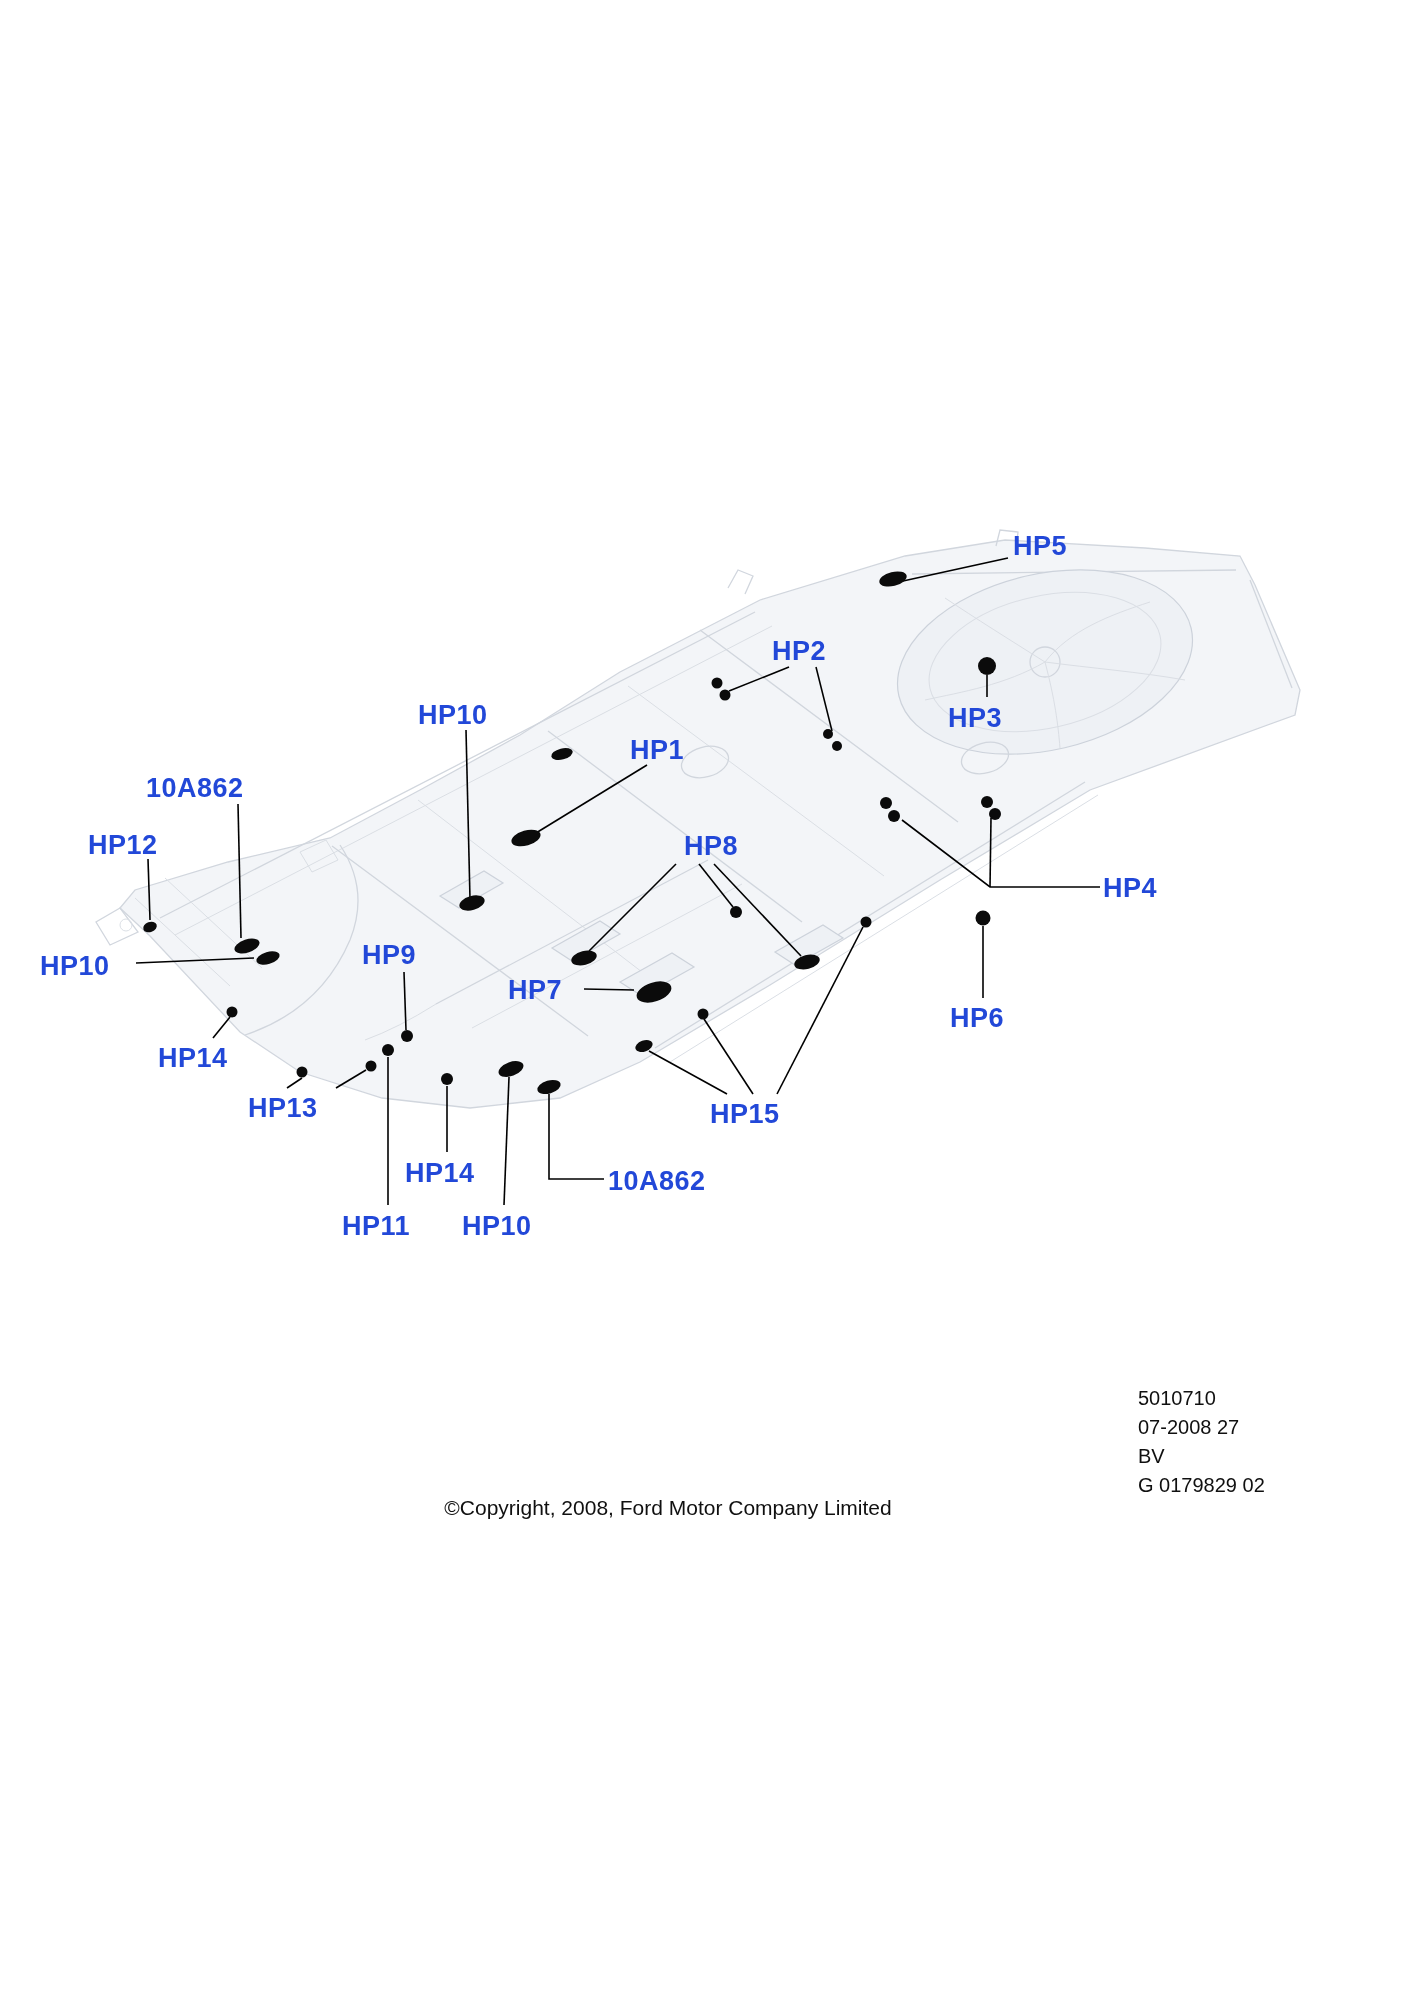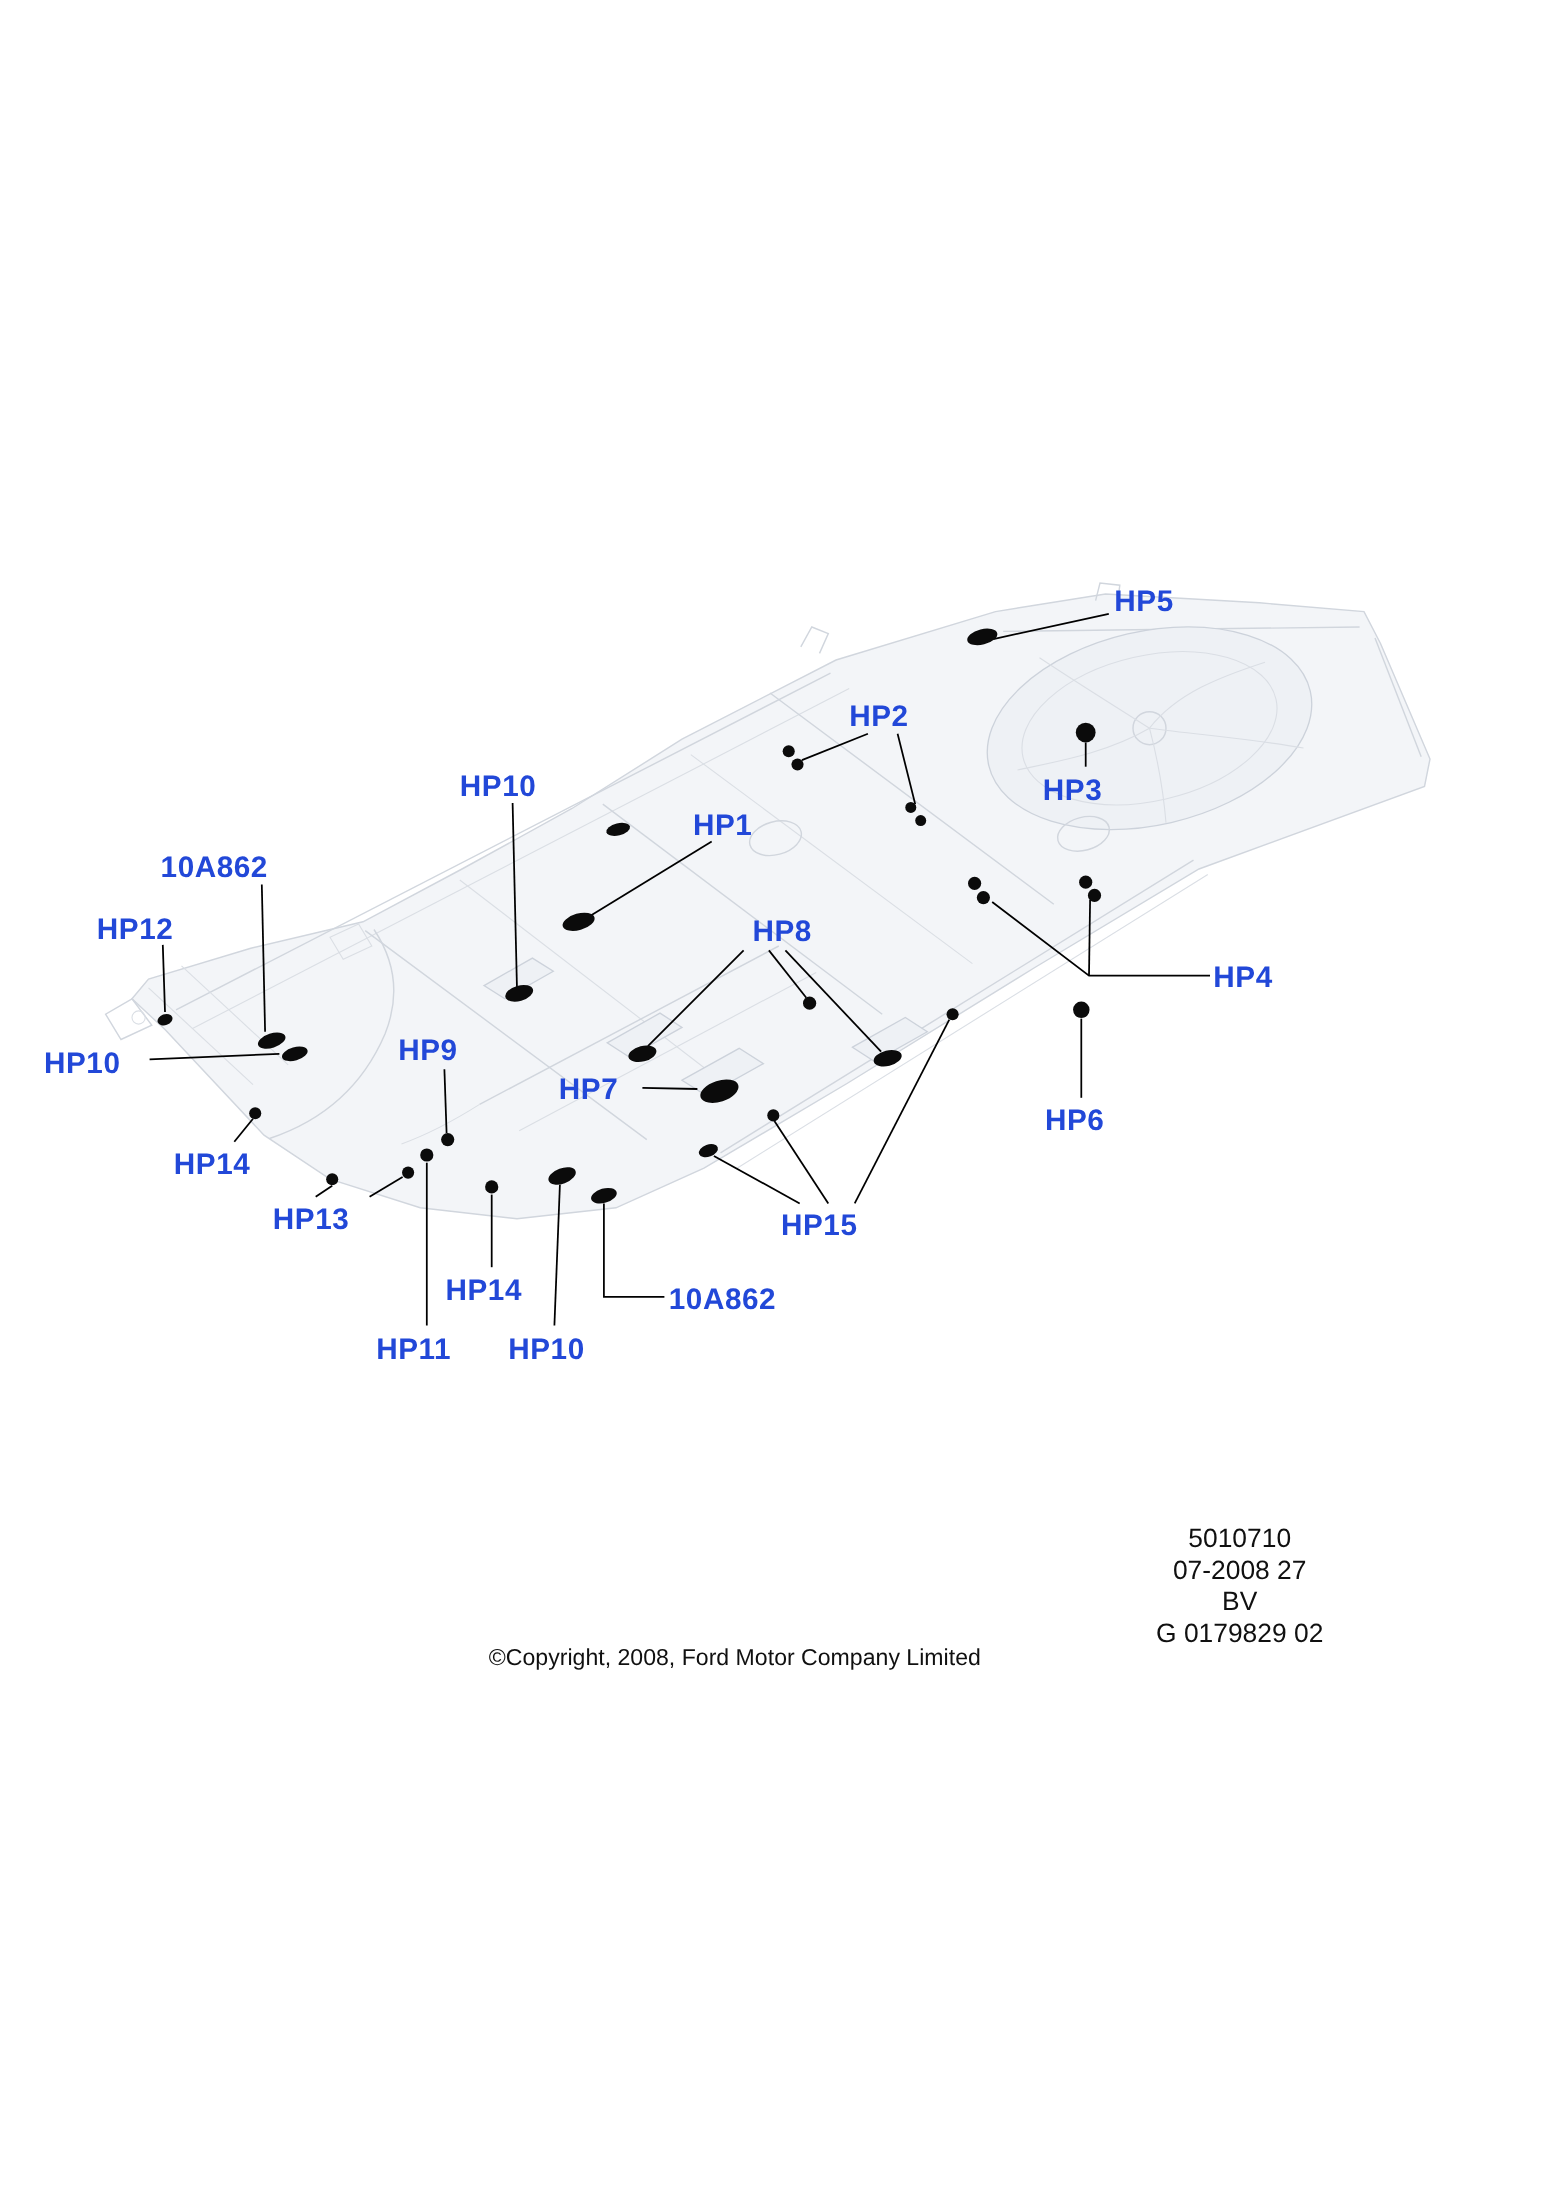--- a/index.html
+++ b/index.html
@@ -37,23 +37,23 @@
 
   .copyright {
     position: absolute;
     left: 368px; top: 1496px; width: 600px;
     text-align: center;
     font-size: 21px;
     color: var(--text-black, #101010);
   }
   .ref-block {
     position: absolute;
-    left: 1018px; top: 1384px; width: 218px;
-    text-align: center;
-    font-size: 24px;
+    left: 1138px; top: 1384px; width: 218px;
+    text-align: left;
+    font-size: 20px;
     line-height: 29px;
     color: var(--text-black, #101010);
   }
 </style>
 </head>
 <body>
 
 <div class="canvas">
 
   <svg class="art" width="1418" height="2000" viewBox="0 0 1418 2000">

